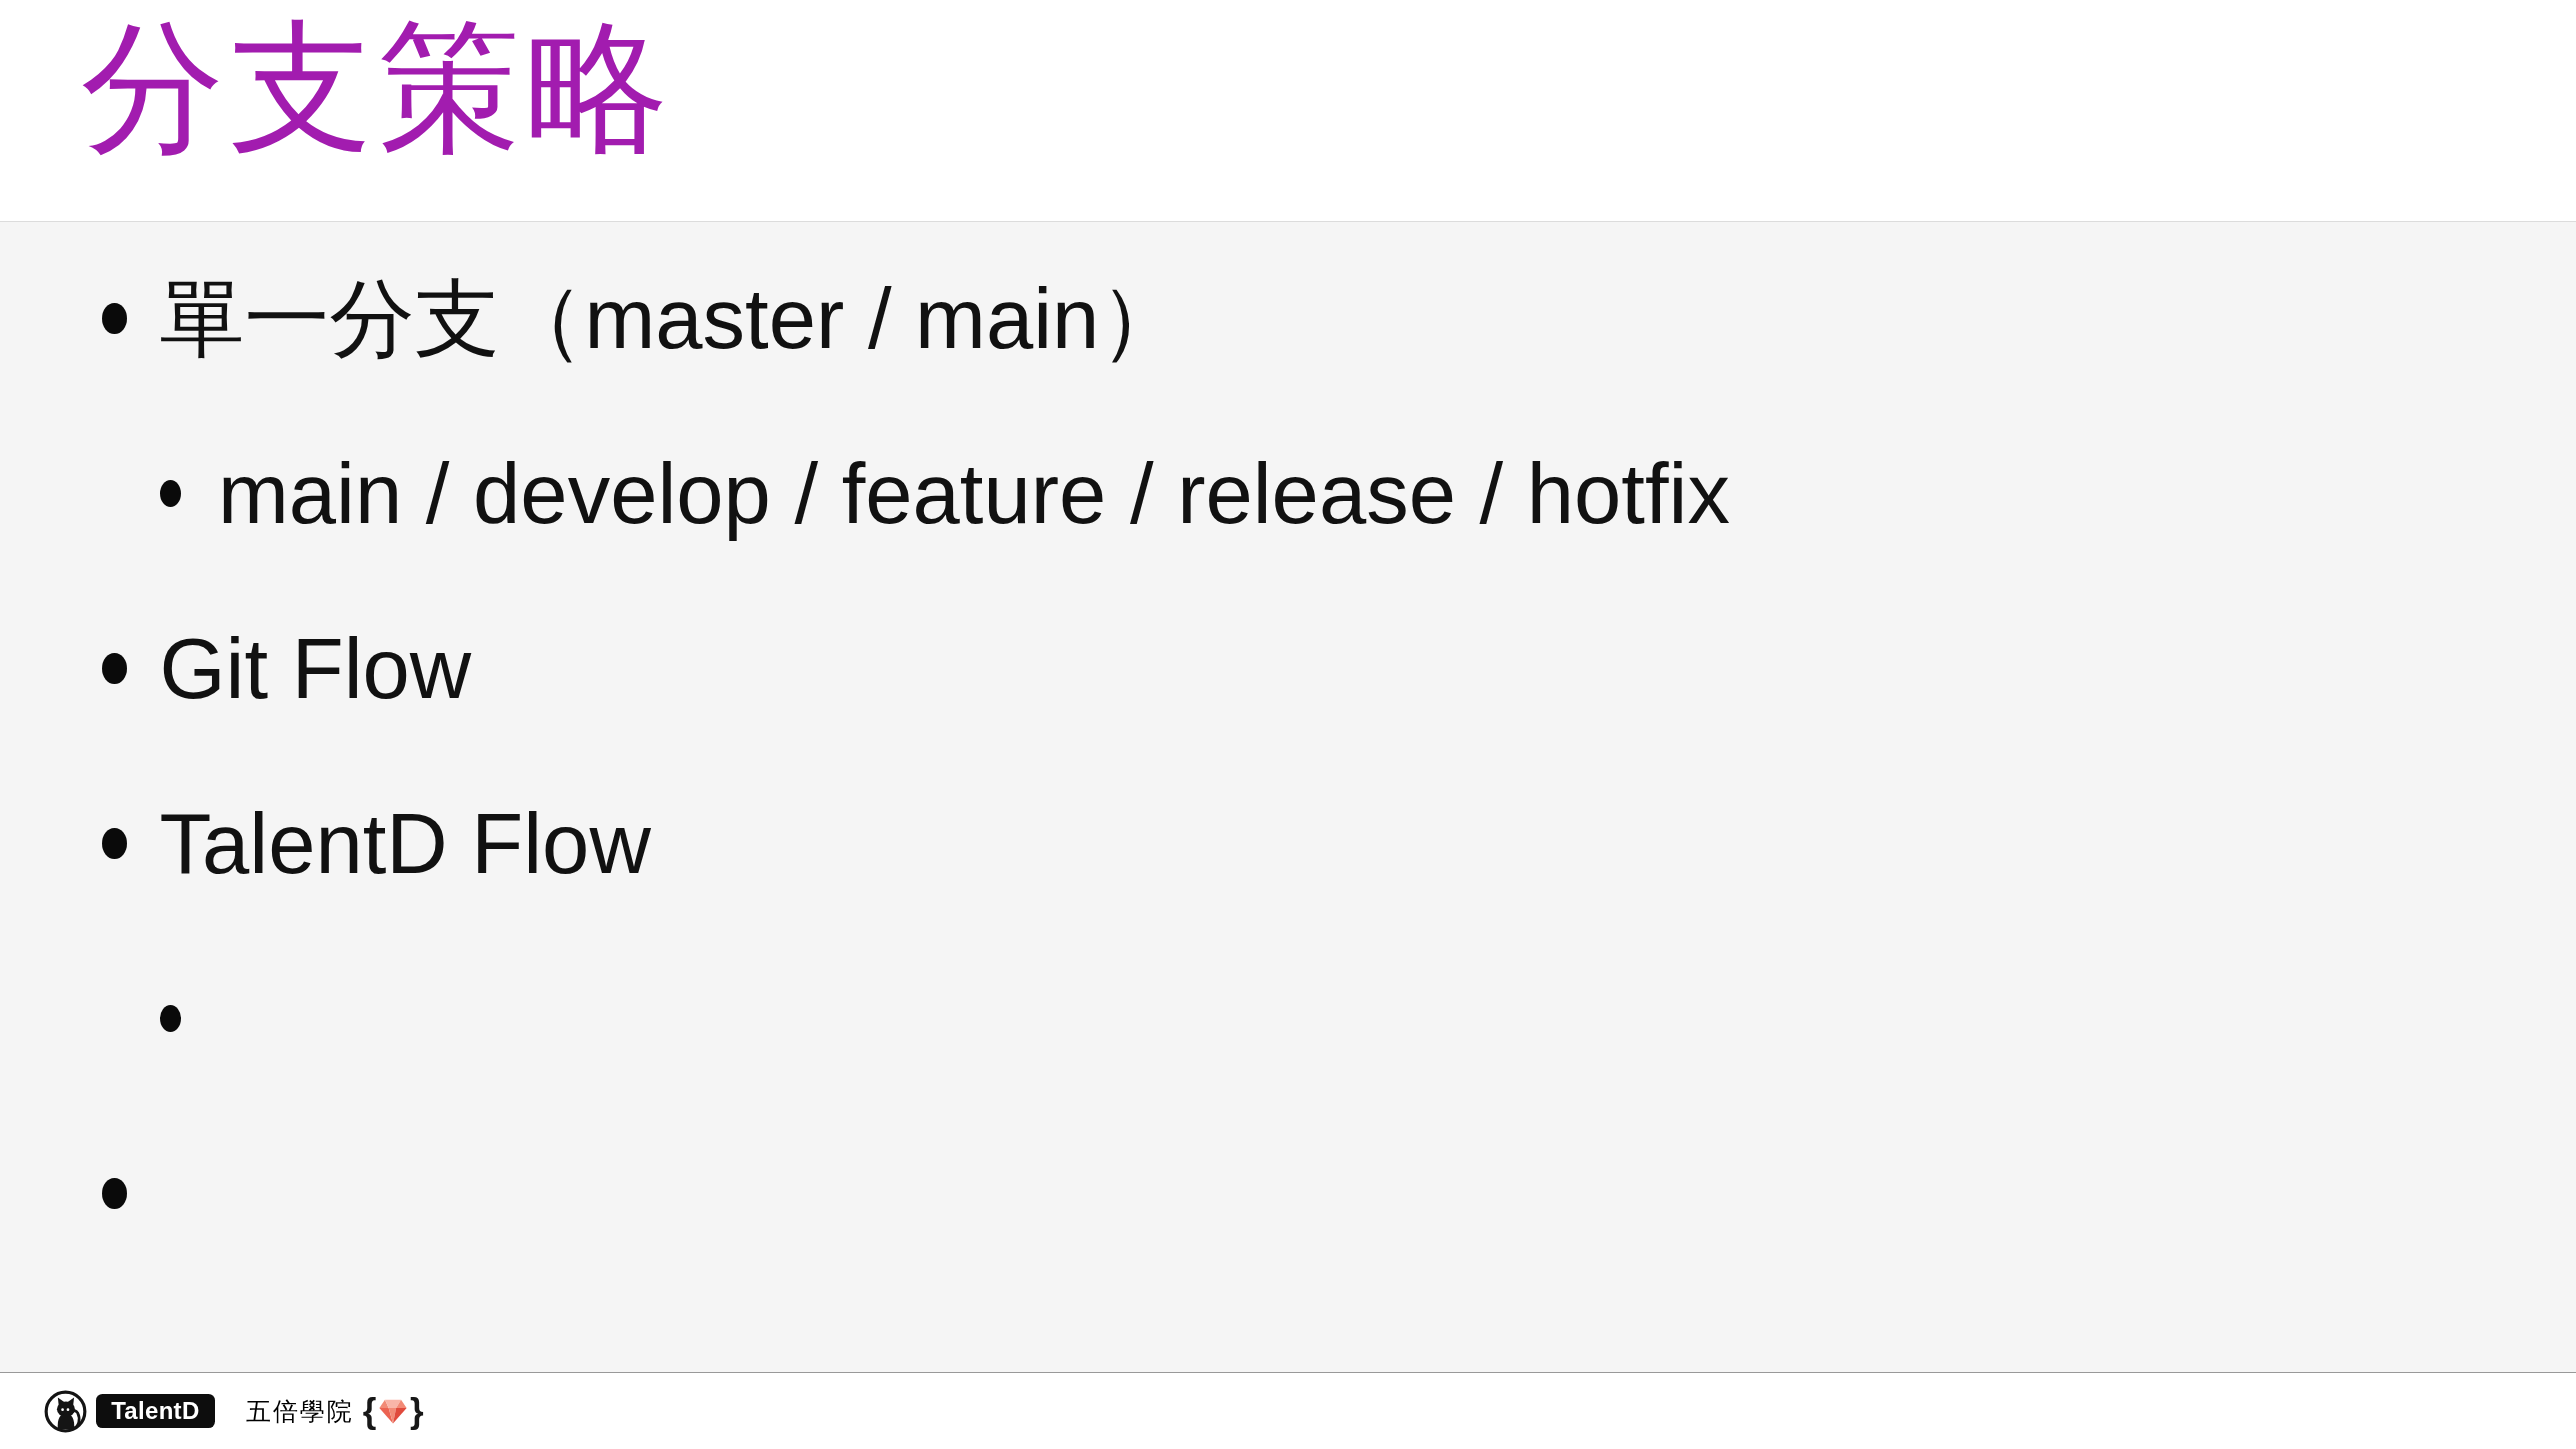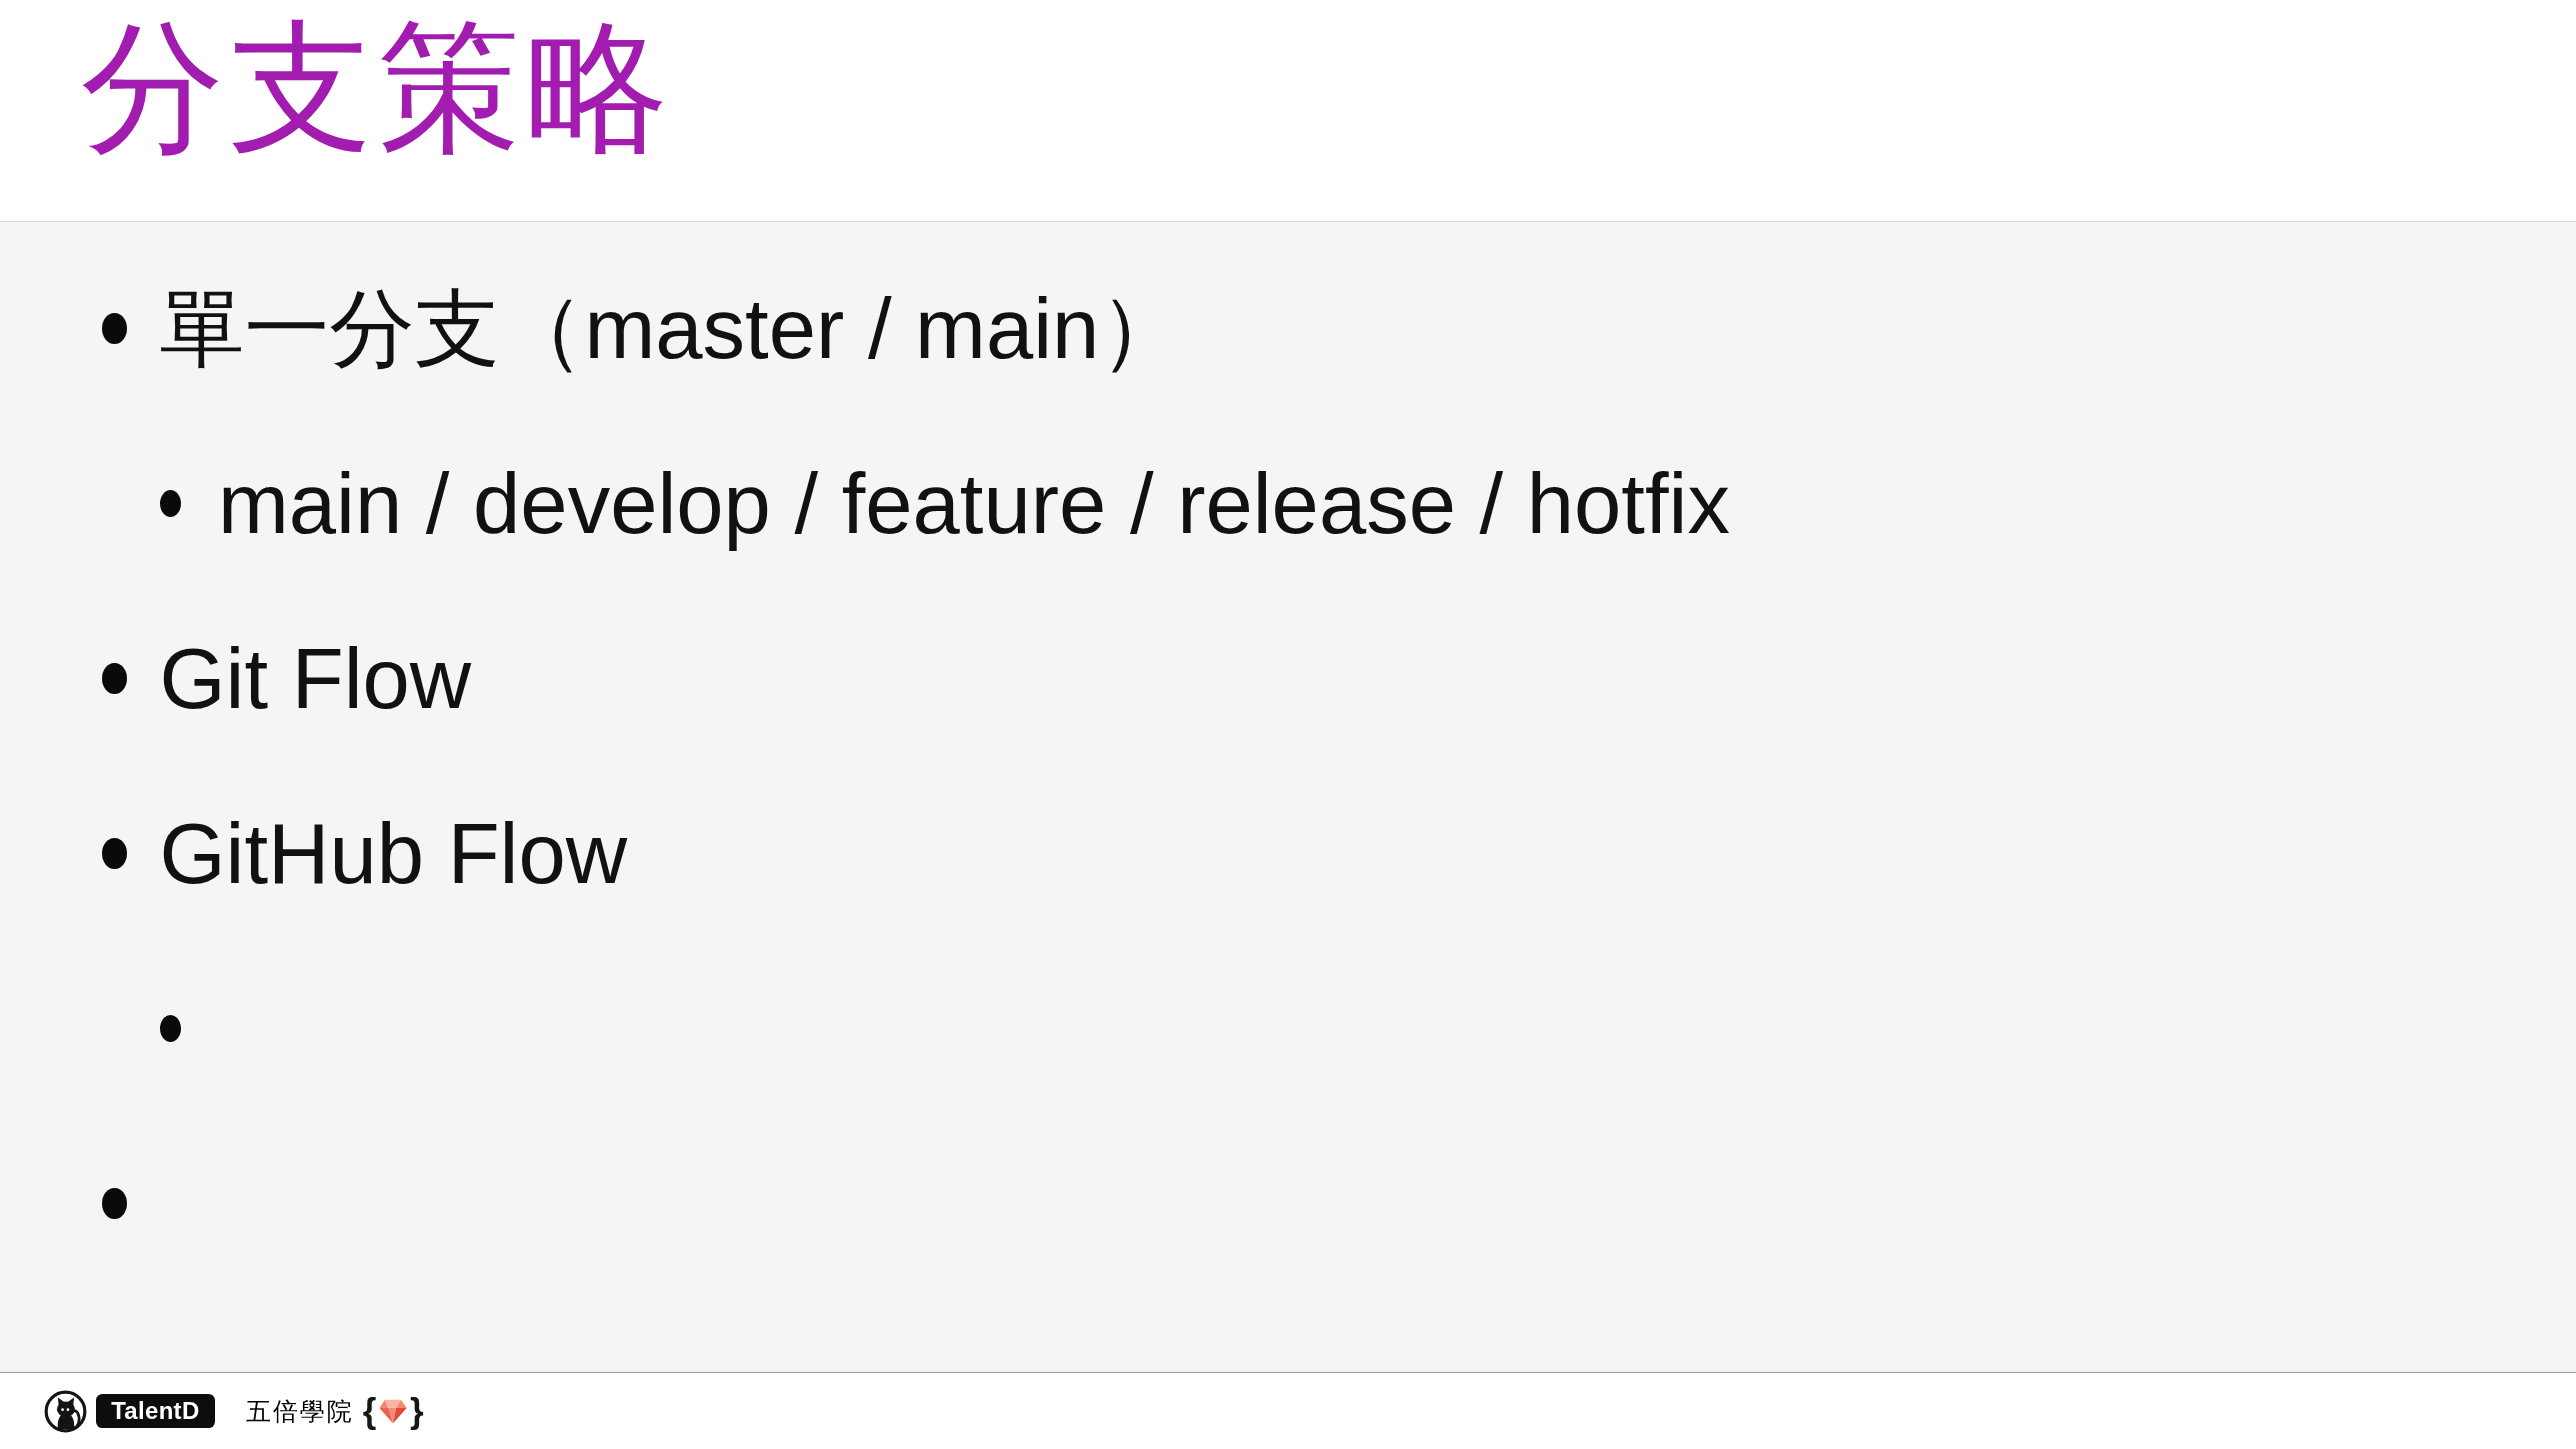--- a/index.html
+++ b/index.html
@@ -34,21 +34,21 @@
     white-space: nowrap;
   }
 
   
   .content {
     flex: none;
     height: 1151px;
     box-sizing: border-box;
     background: var(--content-bg, #f5f5f5);
     border-top: 1.3px solid var(--content-border, #dcdcdc);
-    padding-top: 19px;
+    padding-top: 9px;
   }
   ul.bullet-list { list-style: none; margin: 0; padding: 0; }
   .bullet {
     display: flex;
     align-items: center;
     height: 175px;
     font-size: 85px;
     line-height: 1.1;
     white-space: pre;
   }
@@ -124,21 +124,21 @@
     <span class="bullet-text">main / develop / feature / release / hotfix</span>
   </li>
 
   <li class="bullet level-1">
     <span class="dot"></span>
     <span class="bullet-text">Git Flow</span>
   </li>
 
   <li class="bullet level-1">
     <span class="dot"></span>
-    <span class="bullet-text">GitHub Flow</span>
+    <span class="bullet-text">TalentD Flow</span>
   </li>
 
   <li class="bullet level-2">
     <span class="dot"></span>
   </li>
 
   <li class="bullet level-1">
     <span class="dot"></span>
   </li>
 </ul>

